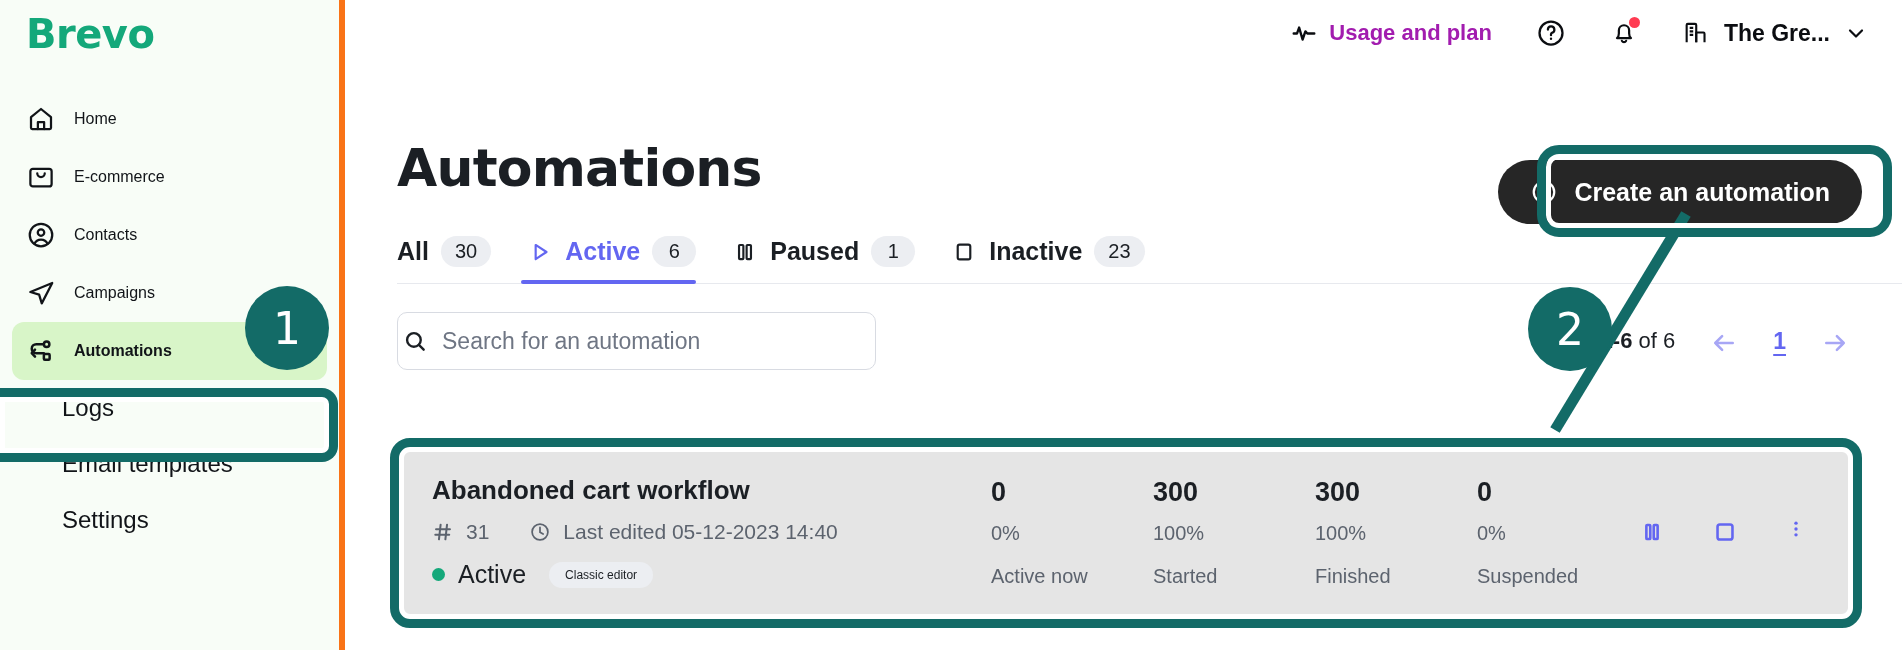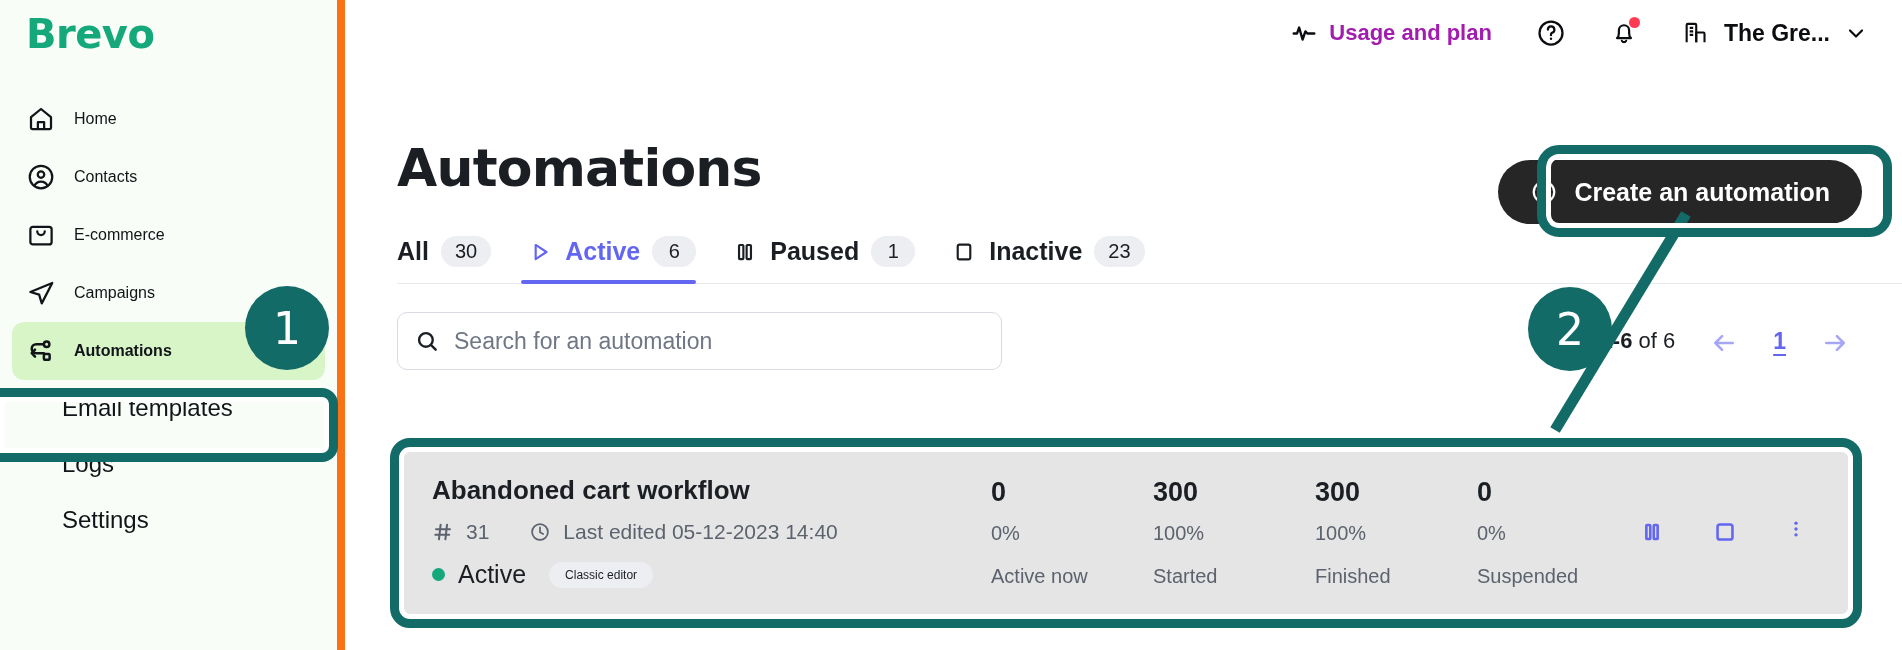--- a/index.html
+++ b/index.html
@@ -8,21 +8,21 @@
     font-family: "Liberation Sans", sans-serif;
     background: #ffffff;
     overflow: hidden;
   }
   #app { position: relative; width: 1902px; height: 650px; display: flex; }
 
   
   .sidebar {
     width: 345px; height: 650px;
     background: #f8fdf7;
-    border-right: 8px solid #f97316;
+    border-right: 6px solid #f97316;
     flex: 0 0 345px;
     position: relative;
     padding-top: 4px;
   }
   .brand {
     font-size: 40px; font-weight: 700; color: #14a87a;
     letter-spacing: -0.5px;
     padding: 8px 0 0 26px; line-height: 1.1;
     font-family: "DejaVu Sans", sans-serif;
   }
@@ -92,22 +92,22 @@
     background: #eceef2; color: #1b1f24; font-size: 20px; font-weight: 500;
     border-radius: 999px; padding: 4px 14px; min-width: 44px; text-align: center;
   }
   .tab.sel .pill { background: #eceef2; color: #1b1f24; }
 
   .toolbar {
     display: flex; align-items: center; justify-content: space-between;
     margin: 28px 52px 0 52px;
   }
   .search {
-    width: 605px; height: 58px; border: 1px solid #d8dbe2; border-radius: 10px;
-    display: flex; align-items: center; gap: 14px; padding: 0 16px;
+    width: 479px; height: 58px; border: 1px solid #d8dbe2; border-radius: 10px;
+    display: flex; align-items: center; gap: 14px; padding: 0 4px;
   }
   .search input {
     border: 0; outline: 0; font-size: 23px; color: #1b1f24;
     font-family: "Liberation Sans", sans-serif; width: 100%; background: transparent;
   }
   .search input::placeholder { color: #6f7684; }
 
   .pager { display: flex; align-items: center; gap: 34px; }
   .pager-count { font-size: 22px; color: #1b1f24; }
   .pager-count b { font-weight: 700; }
@@ -179,36 +179,36 @@
             <path d="M4 10.5 12 4l8 6.5V19a1 1 0 0 1-1 1H5a1 1 0 0 1-1-1z"></path>
             <path d="M9.5 20v-5.5h5V20"></path>
           </svg>
         </span>
         <span class="nav-label">Home</span>
       </div>
 
       <div class="nav-item">
         <span class="ic">
           <svg viewBox="0 0 24 24" fill="none" stroke="#111418" stroke-width="1.8" stroke-linecap="round" stroke-linejoin="round">
+            <rect x="3.5" y="5.5" width="17" height="14" rx="2"></rect>
+            <path d="M9 9a3 3 0 0 0 6 0"></path>
+          </svg>
+        </span>
+        <span class="nav-label">E-commerce</span>
+      </div>
+
+      <div class="nav-item">
+        <span class="ic">
+          <svg viewBox="0 0 24 24" fill="none" stroke="#111418" stroke-width="1.8" stroke-linecap="round" stroke-linejoin="round">
             <circle cx="12" cy="12" r="9"></circle>
             <circle cx="12" cy="10" r="2.6"></circle>
             <path d="M6.8 19c1-2.4 3-3.4 5.2-3.4S16.2 16.6 17.2 19"></path>
           </svg>
         </span>
         <span class="nav-label">Contacts</span>
-      </div>
-
-      <div class="nav-item">
-        <span class="ic">
-          <svg viewBox="0 0 24 24" fill="none" stroke="#111418" stroke-width="1.8" stroke-linecap="round" stroke-linejoin="round">
-            <rect x="3.5" y="5.5" width="17" height="14" rx="2"></rect>
-            <path d="M9 9a3 3 0 0 0 6 0"></path>
-          </svg>
-        </span>
-        <span class="nav-label">E-commerce</span>
       </div>
 
       <div class="nav-item">
         <span class="ic">
           <svg viewBox="0 0 24 24" fill="none" stroke="#111418" stroke-width="1.8" stroke-linecap="round" stroke-linejoin="round">
             <path d="M21 4 3.5 11.2l7 2.1 2.1 7z"></path>
           </svg>
         </span>
         <span class="nav-label">Campaigns</span>
       </div>
@@ -220,24 +220,24 @@
             <rect x="14.3" y="14.3" width="4.6" height="4.6" rx="0.8"></rect>
             <path d="M14.3 6.5H8.2a3.6 3.6 0 0 0 0 7.2h6.1"></path>
             <path d="M7.2 10.9 4.6 13.7l2.6 2.8"></path>
           </svg>
         </span>
         <span class="nav-label">Automations</span>
         <span class="accent-strip"></span>
       </div>
 
       <div class="nav-sub">
+        <span>Logs</span>
+      </div>
+      <div class="nav-sub">
         <span>Email templates</span>
-      </div>
-      <div class="nav-sub">
-        <span>Logs</span>
       </div>
       <div class="nav-sub">
         <span>Settings</span>
       </div>
     </nav>
   </aside>
 
   <section class="main">
 
     <header class="topbar">

